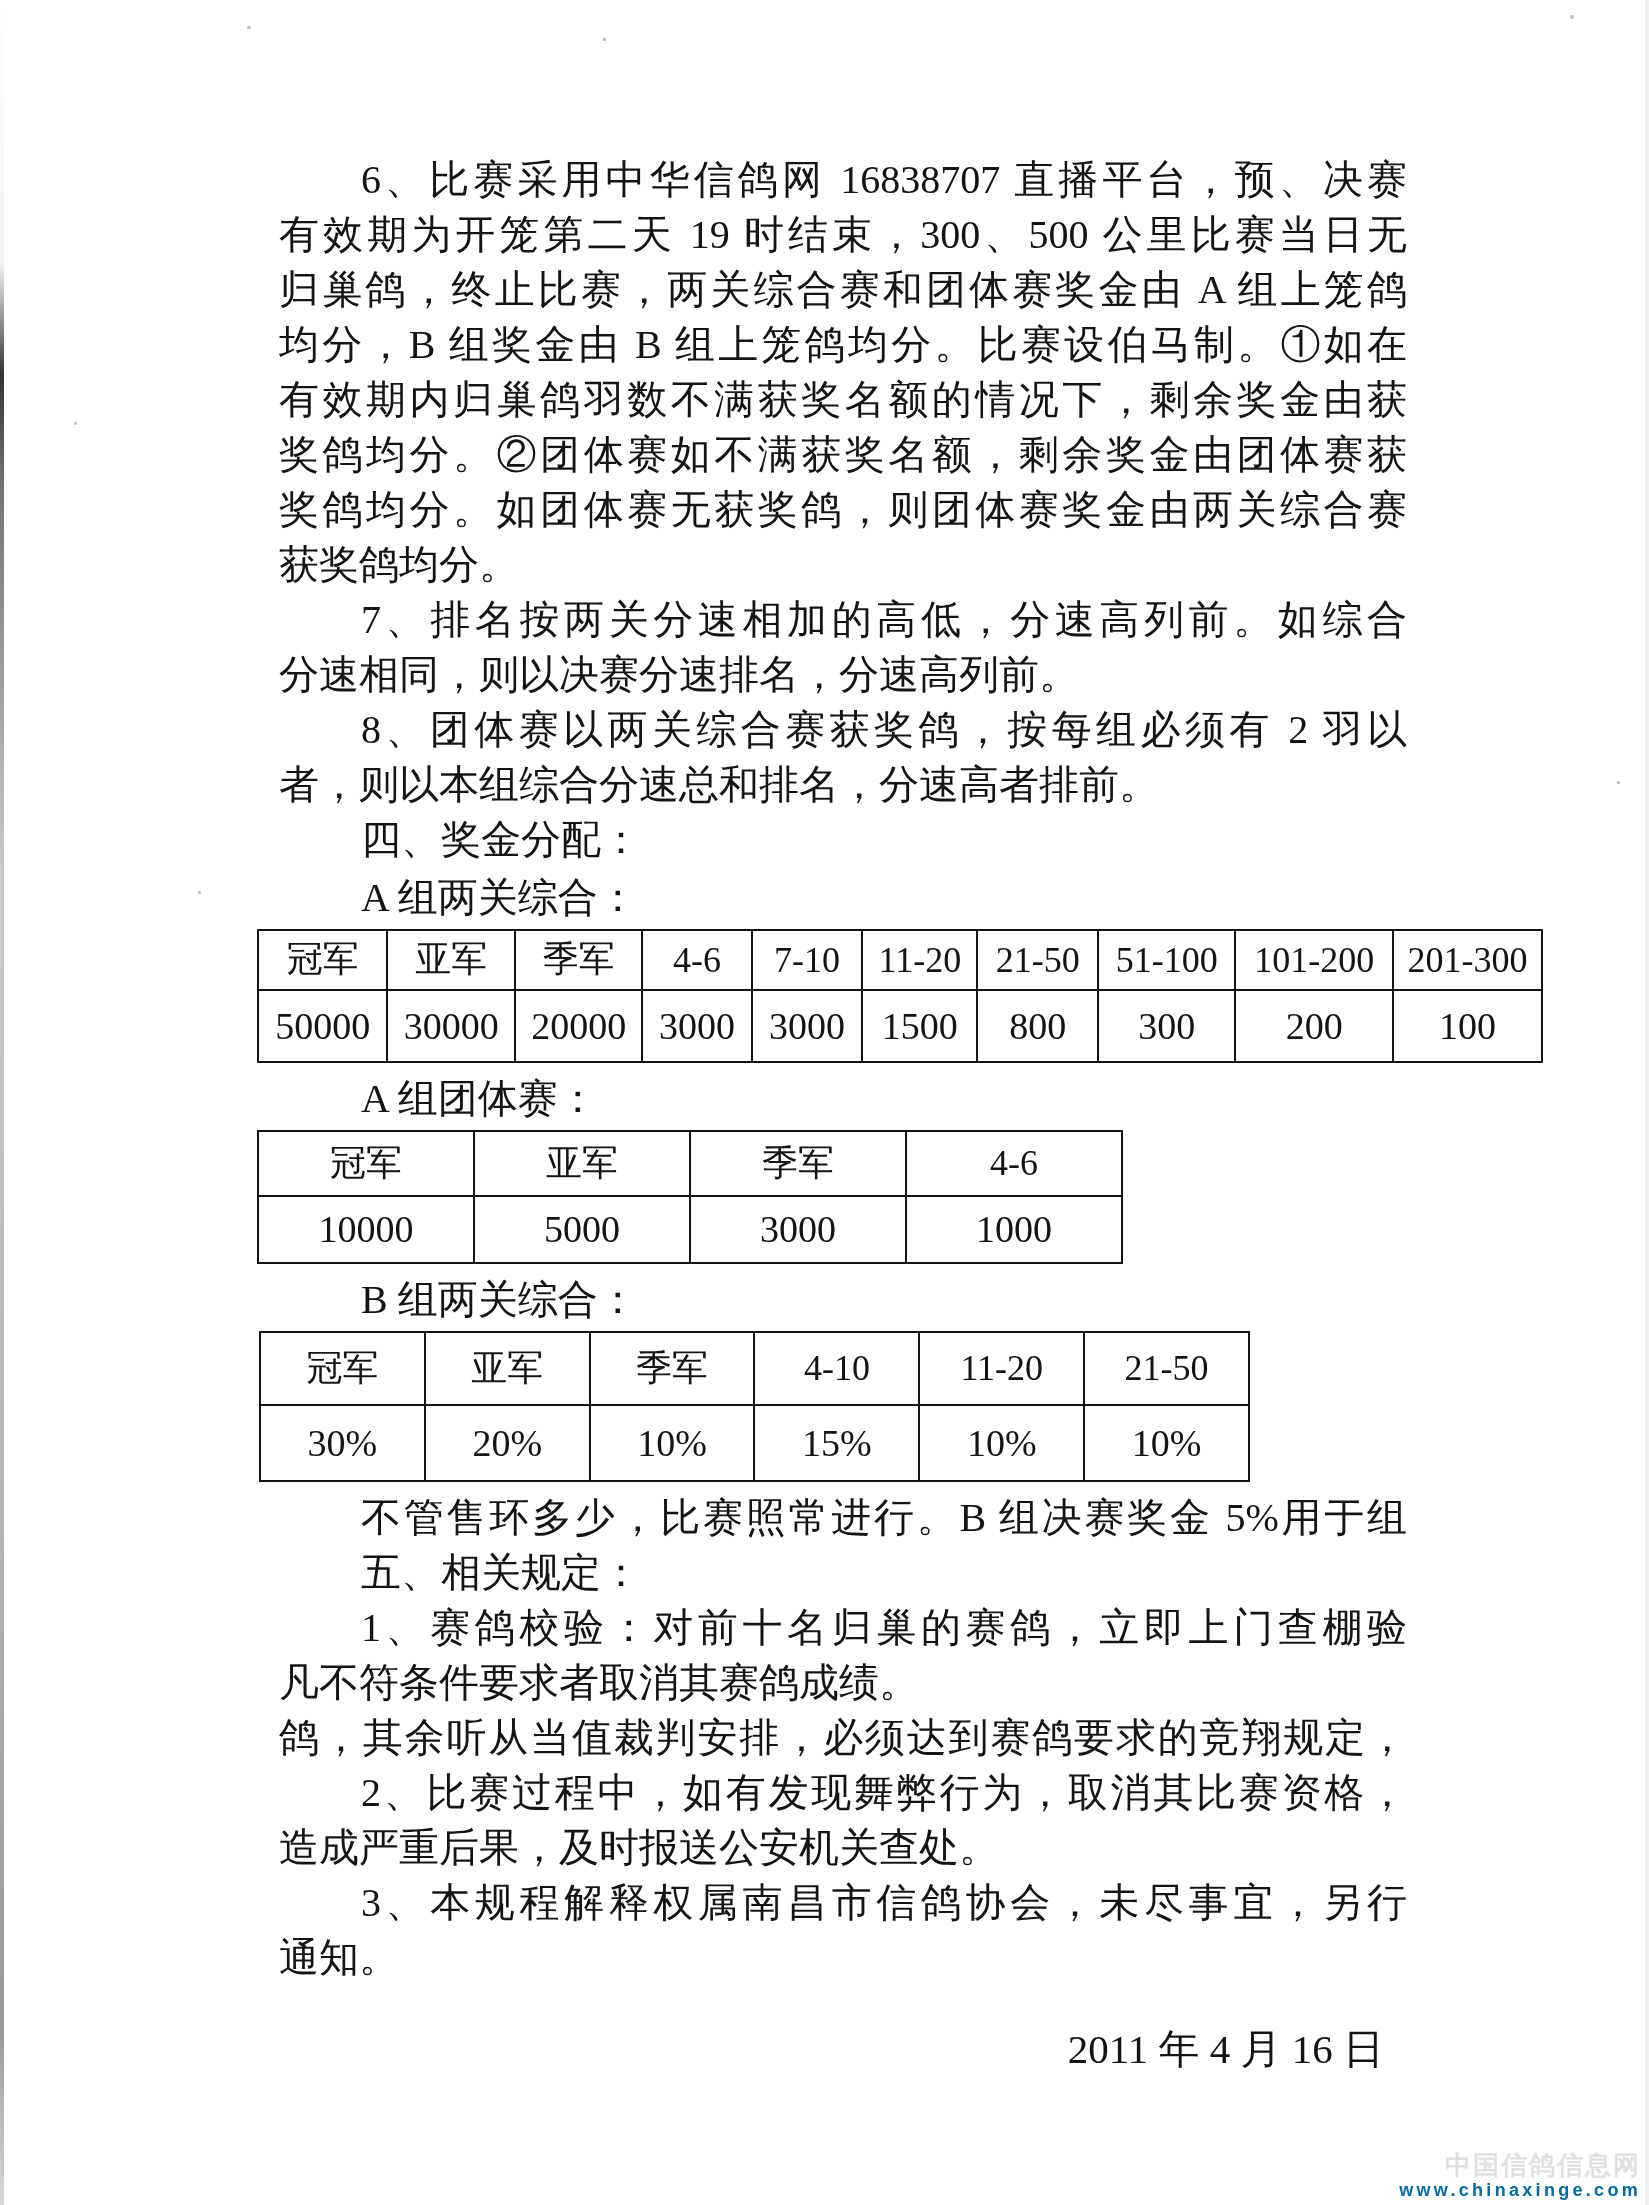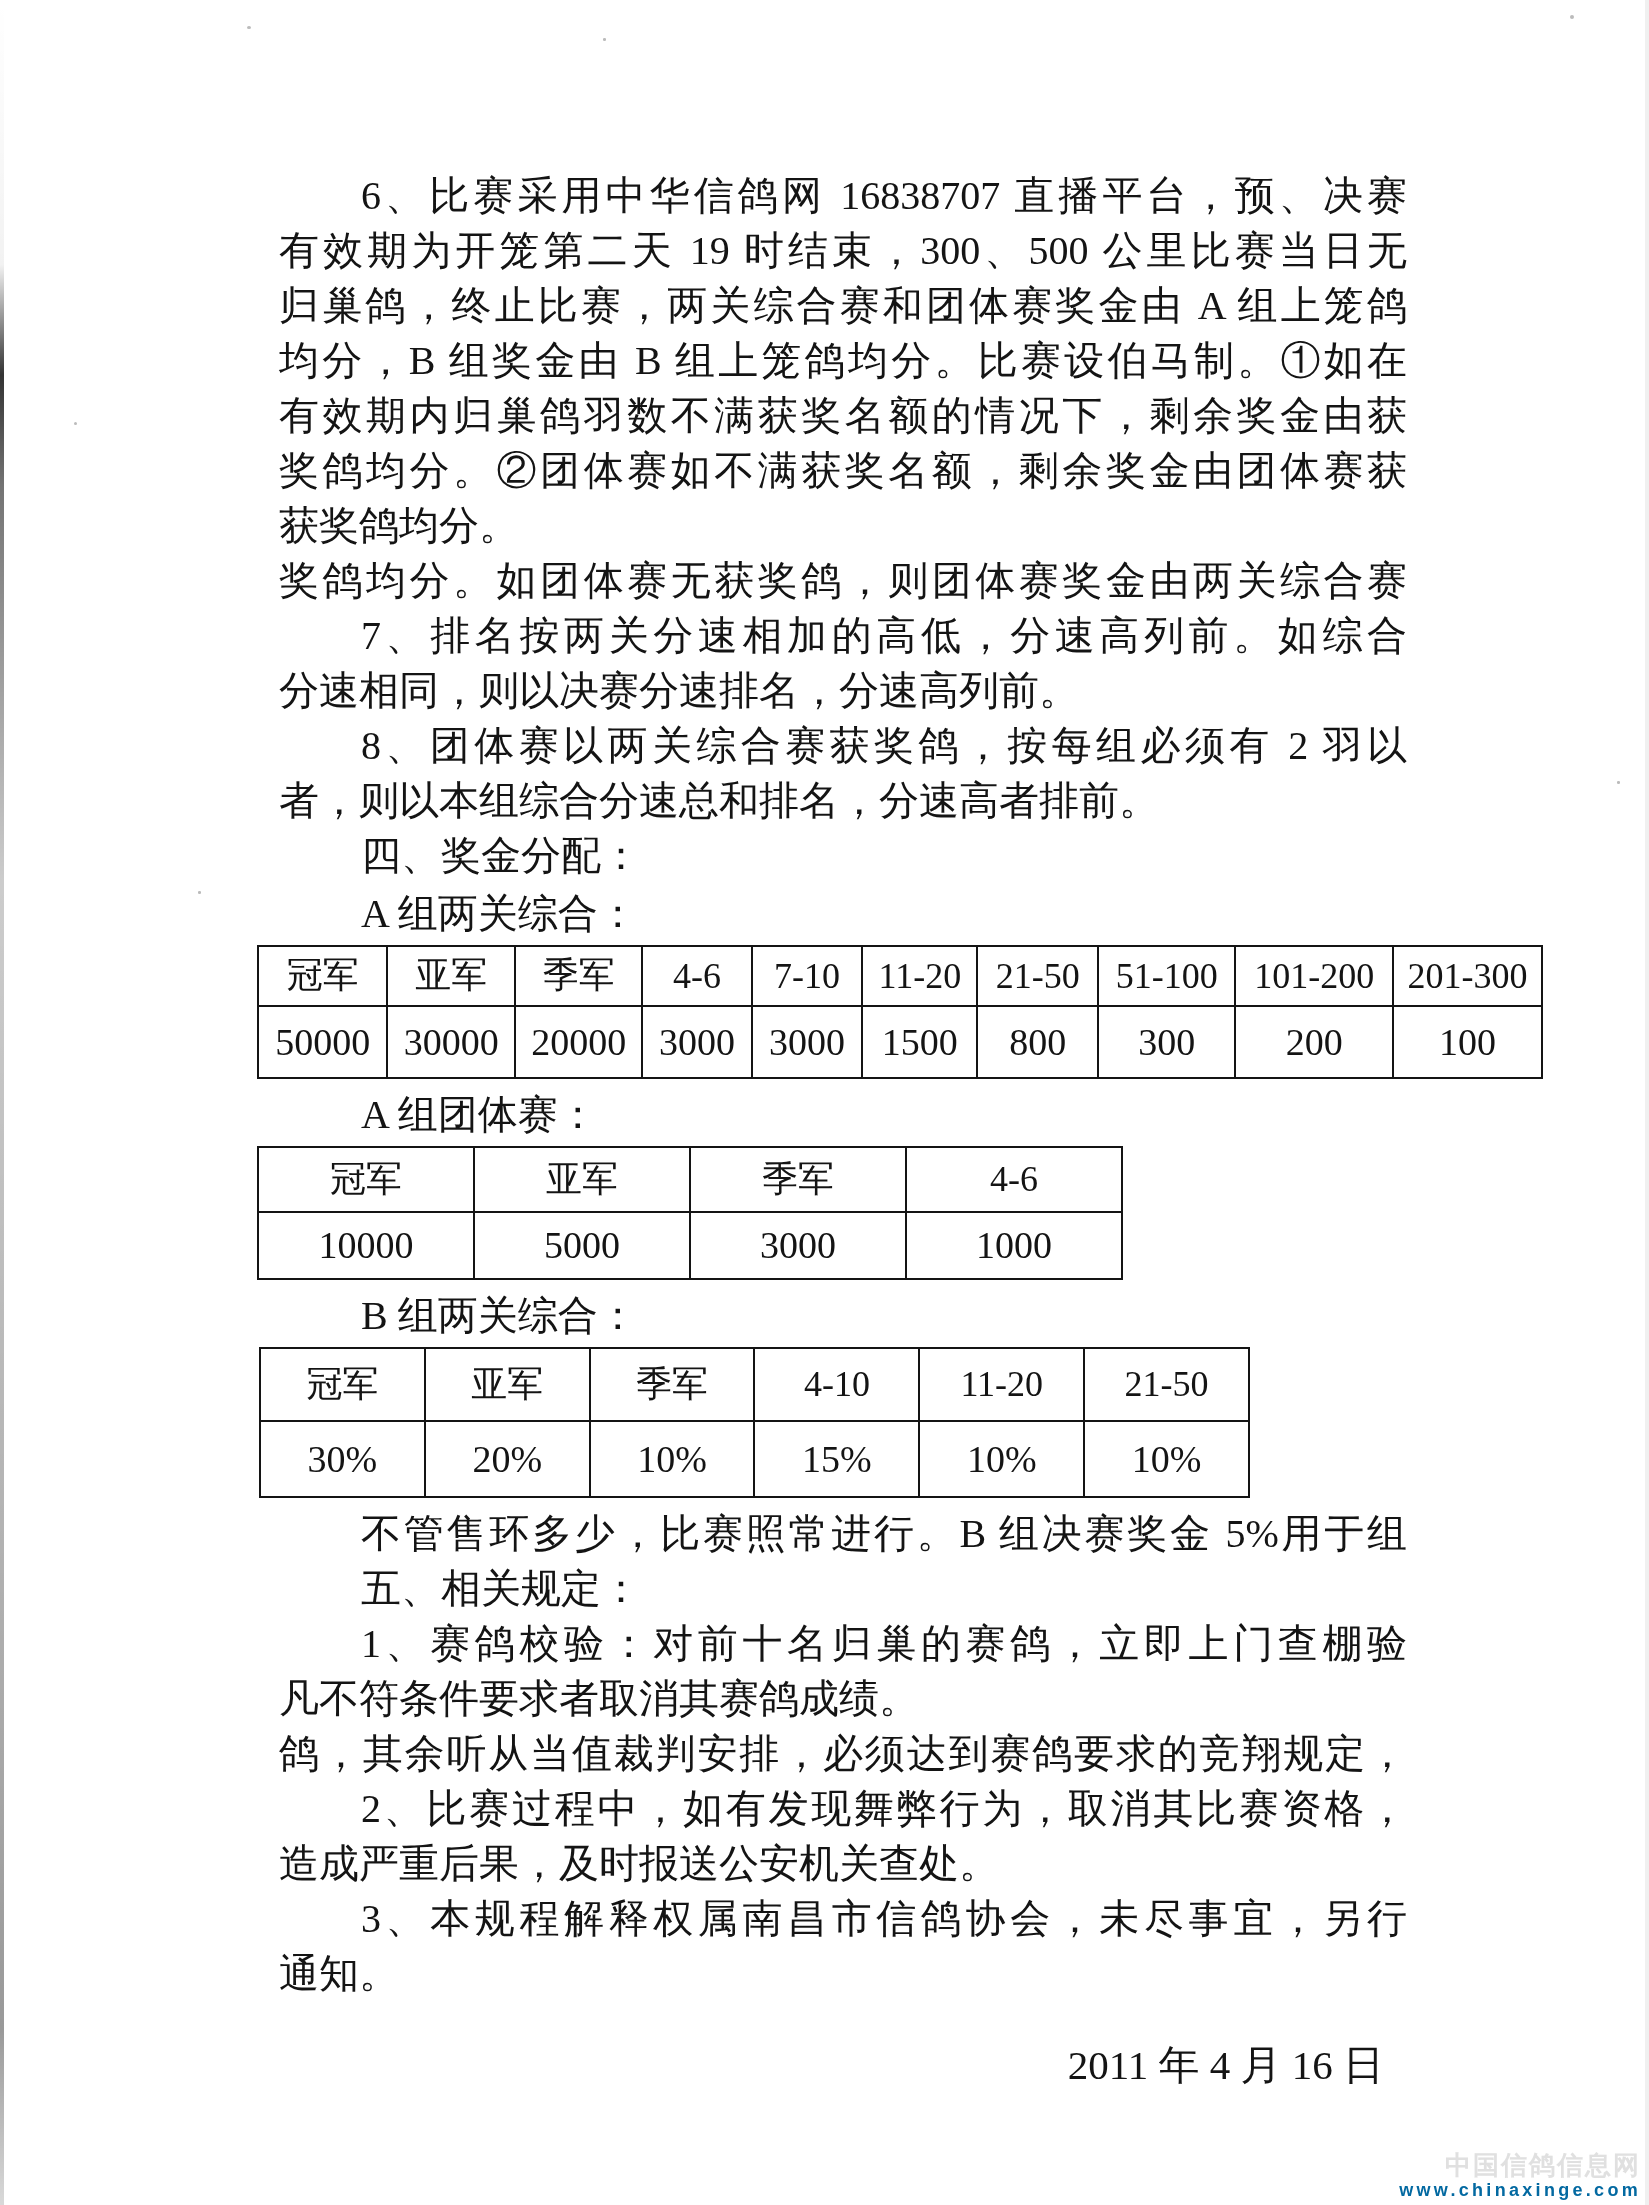--- a/index.html
+++ b/index.html
@@ -24,21 +24,21 @@
   }
   .edge-right {
     position: absolute; right: 0; top: 0; width: 4px; height: 100%;
     background: rgba(0,0,0,0.06);
   }
   .speck { position: absolute; background: #555; border-radius: 50%; opacity: .4; }
 
   
   .doc-body {
     position: absolute;
-    left: 279px; top: 168px;
+    left: 279px; top: 152px;
     width: 1128px;
     font-size: 40px;
   }
   .line {
     height: 55px;
     line-height: 55px;
     white-space: nowrap;
   }
   .line.j { text-align: justify; text-align-last: justify; }
   .line.ind { padding-left: 82px; }
@@ -112,22 +112,22 @@
 
   <div class="doc-body">
 
     <div class="para">
         <div class="line ind j">6、比赛采用中华信鸽网 16838707 直播平台，预、决赛</div>
         <div class="line j">有效期为开笼第二天 19 时结束，300、500 公里比赛当日无</div>
         <div class="line j">归巢鸽，终止比赛，两关综合赛和团体赛奖金由 A 组上笼鸽</div>
         <div class="line j">均分，B 组奖金由 B 组上笼鸽均分。比赛设伯马制。①如在</div>
         <div class="line j">有效期内归巢鸽羽数不满获奖名额的情况下，剩余奖金由获</div>
         <div class="line j">奖鸽均分。②团体赛如不满获奖名额，剩余奖金由团体赛获</div>
+        <div class="line j">奖鸽均分。如团体赛无获奖鸽，则团体赛奖金由两关综合赛</div>
         <div class="line">获奖鸽均分。</div>
-        <div class="line j">奖鸽均分。如团体赛无获奖鸽，则团体赛奖金由两关综合赛</div>
       </div>
       <div class="para">
         <div class="line ind j">7、排名按两关分速相加的高低，分速高列前。如综合</div>
         <div class="line">分速相同，则以决赛分速排名，分速高列前。</div>
       </div>
       <div class="para">
         <div class="line ind j">8、团体赛以两关综合赛获奖鸽，按每组必须有 2 羽以</div>
         <div class="line">者，则以本组综合分速总和排名，分速高者排前。</div>
       </div>
       <div class="para">

